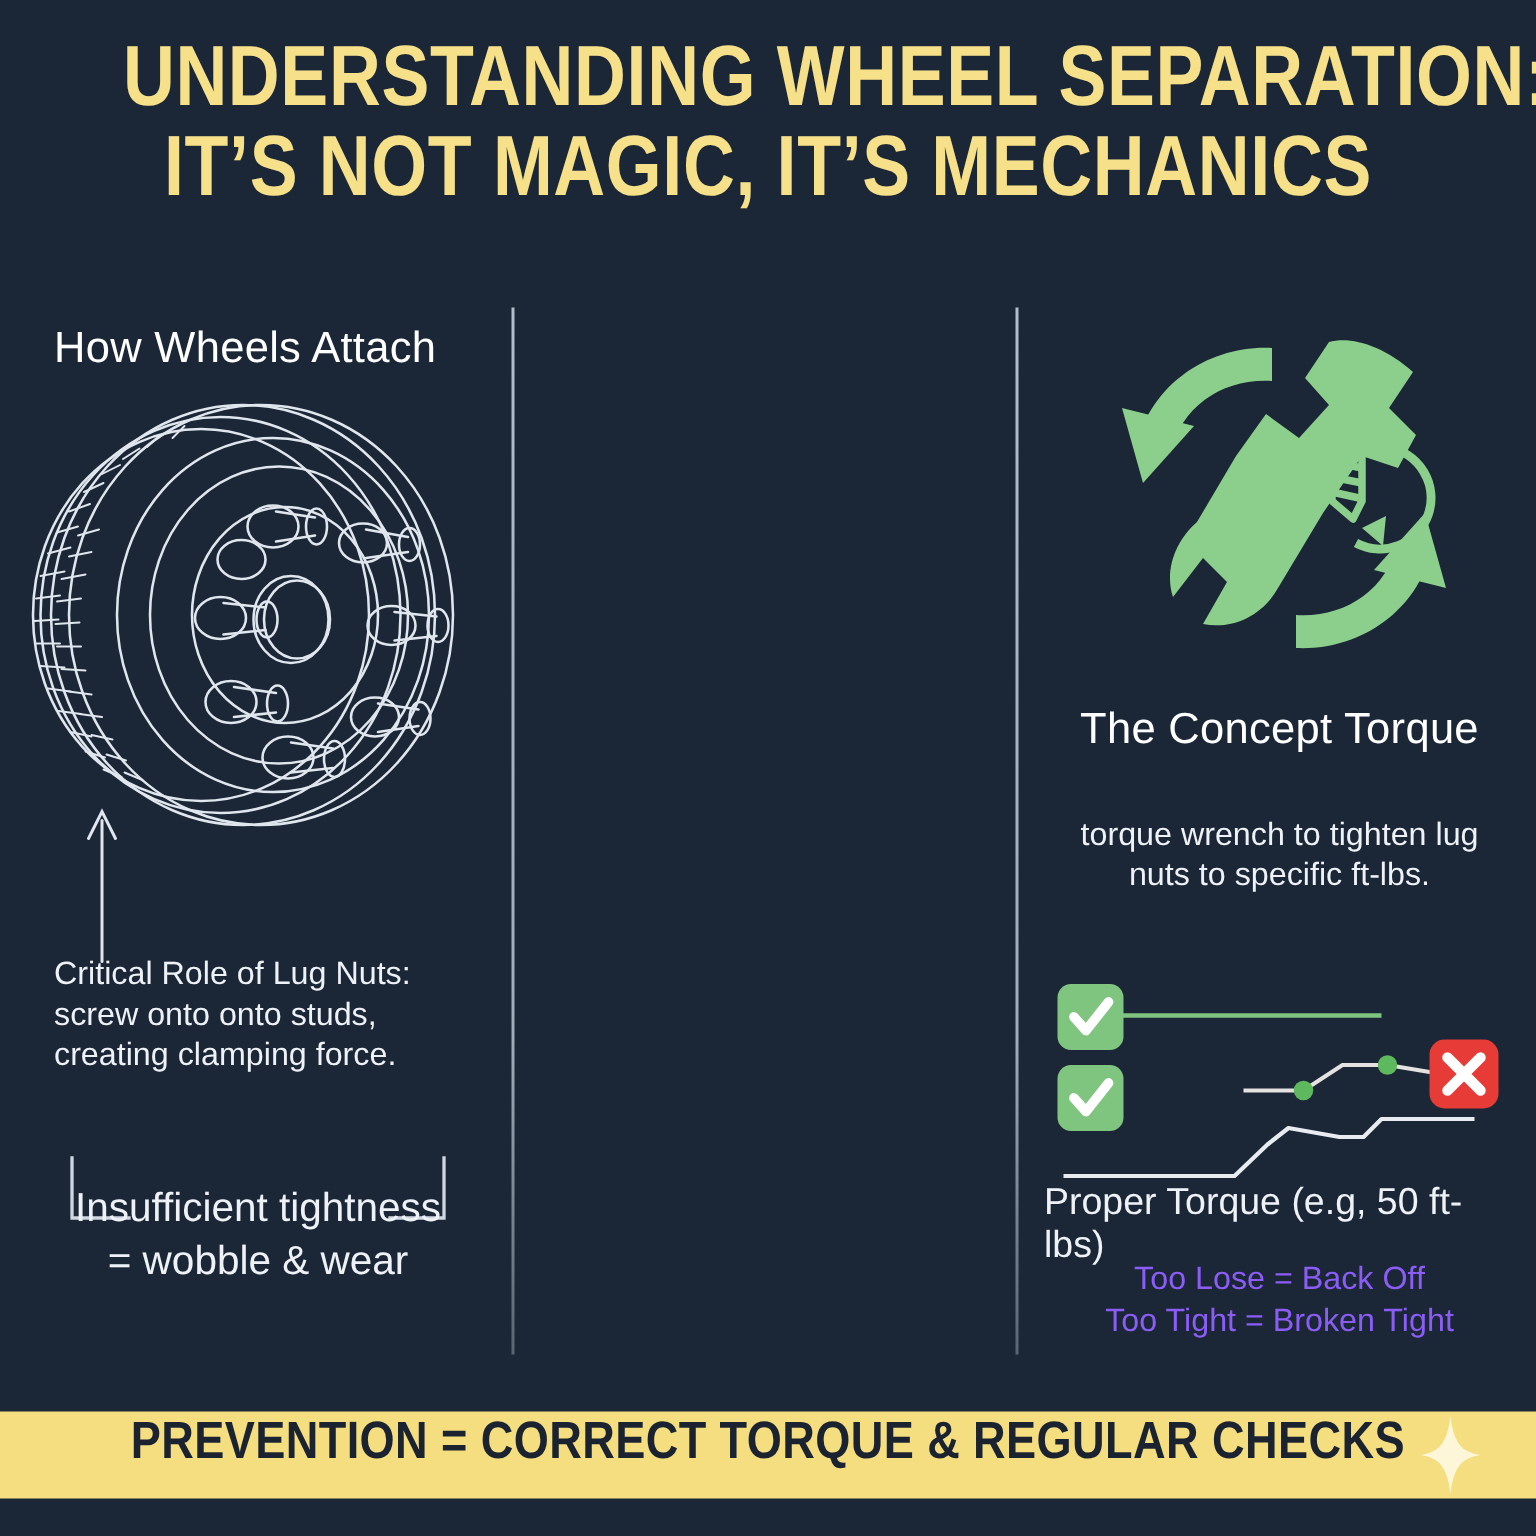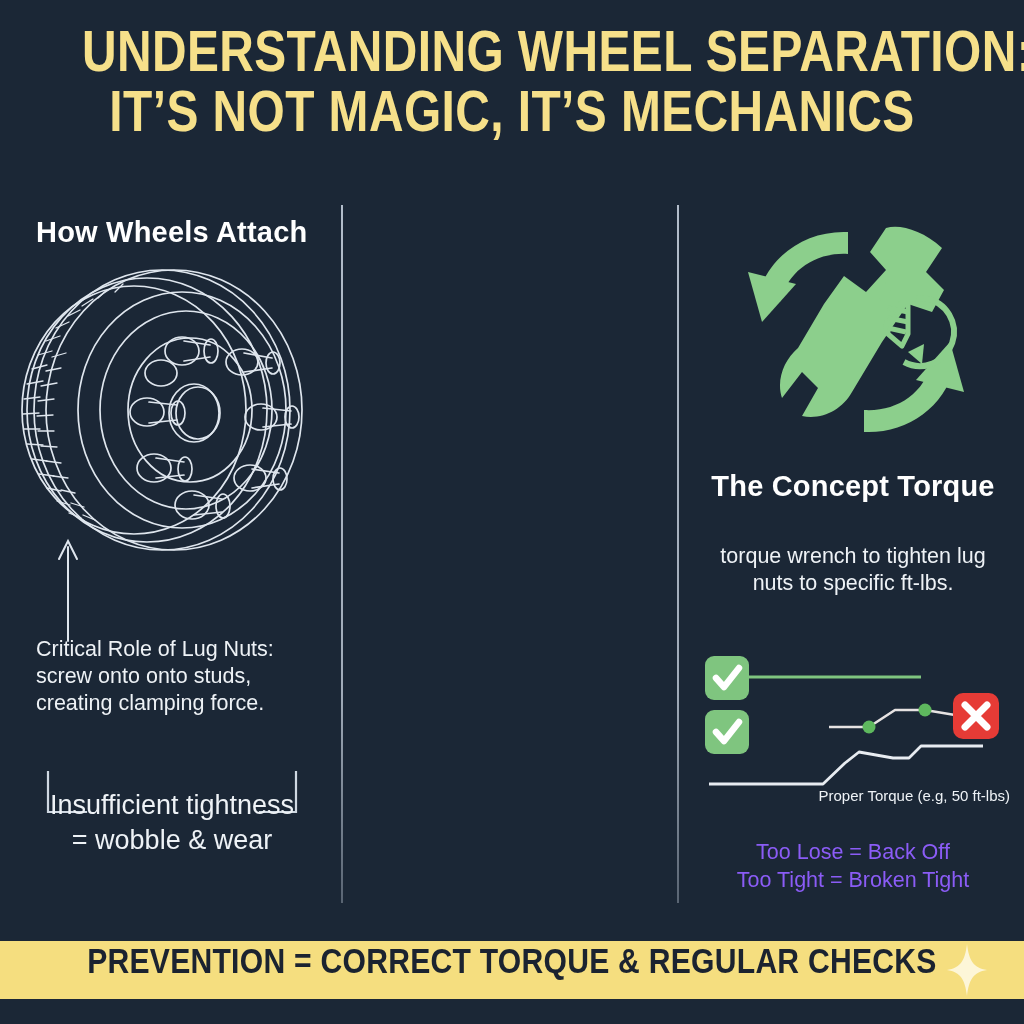--- a/index.html
+++ b/index.html
@@ -52,21 +52,21 @@
   .divider.right { left: 677px; }
 
   
   .col { position: absolute; top: 0; }
   .col-left   { left: 0;    width: 341px; }
   .col-mid    { left: 343px; width: 334px; }
   .col-right  { left: 679px; width: 345px; }
 
   .col-heading {
     font-family: "Liberation Sans Narrow", "Liberation Sans", sans-serif;
-    font-weight: bold;
+    font-weight: normal;
     font-size: 29px;
     color: #ffffff;
     letter-spacing: 0.2px;
   }
 
   .body-text {
     font-size: 21.5px;
     line-height: 1.26;
     color: #eef2f6;
     font-weight: normal;
@@ -139,22 +139,22 @@
     left: 360px;
     top: 648px;
     width: 300px;
     height: 148px;
   }
   .chart-caption {
     position: absolute;
     left: 353px;
     top: 787px;
     width: 314px;
-    text-align: right;
-    font-size: 15px;
+    text-align: left;
+    font-size: 25px;
     color: #eef2f6;
   }
   .mid-footer {
     position: absolute;
     left: 353px;
     top: 838px;
     width: 314px;
     text-align: center;
     font-size: 21.5px;
     line-height: 1.32;

